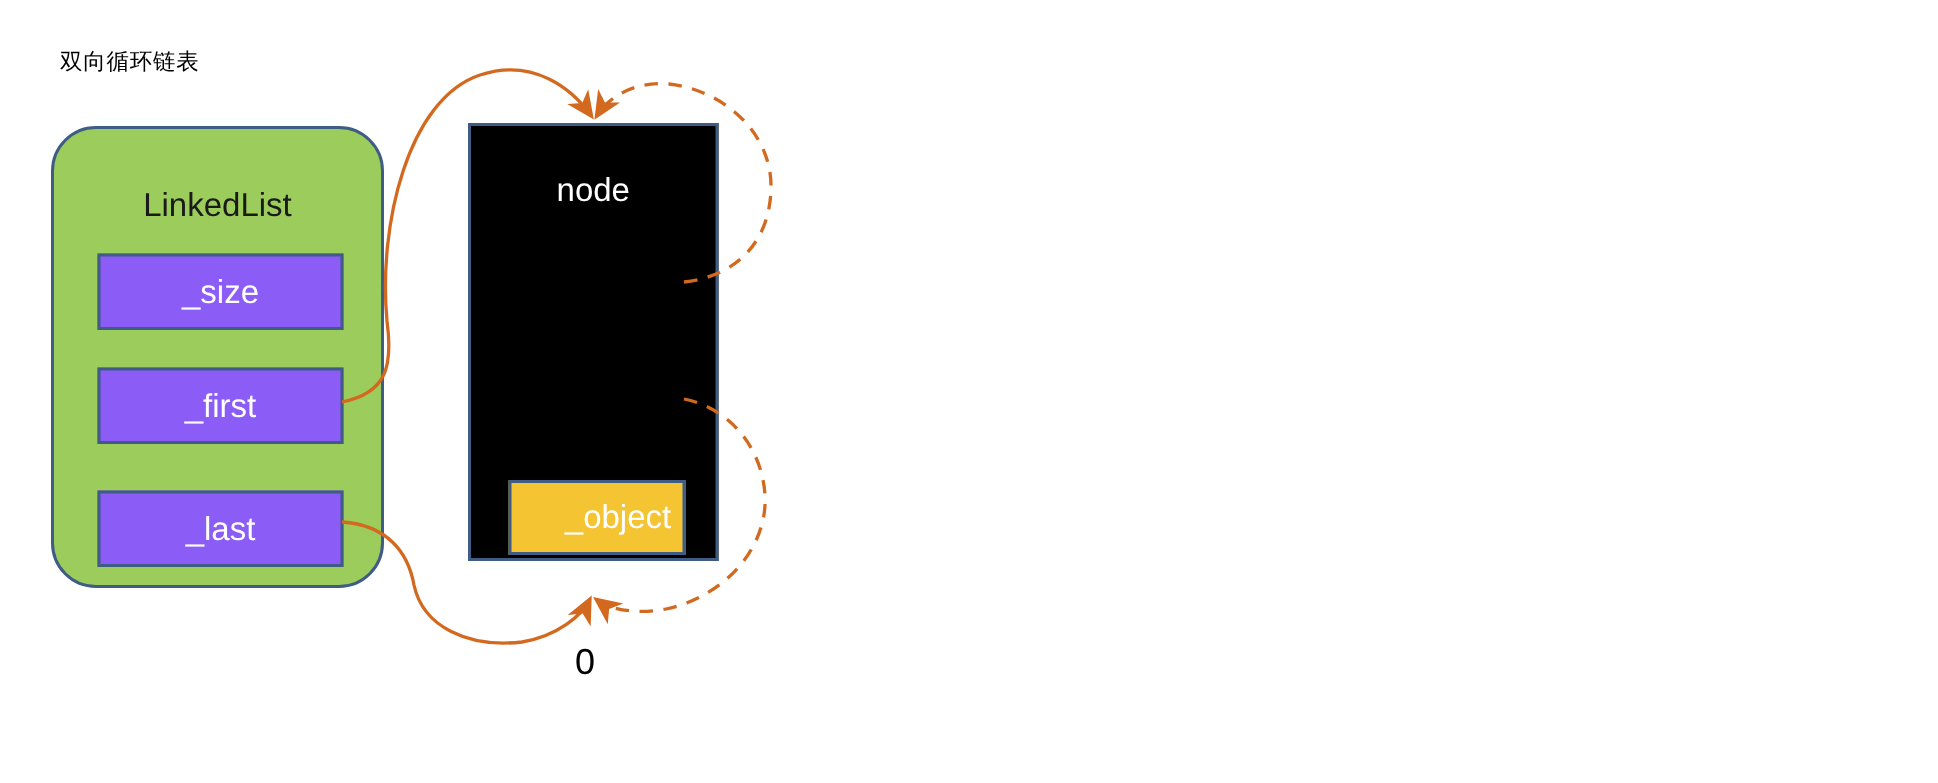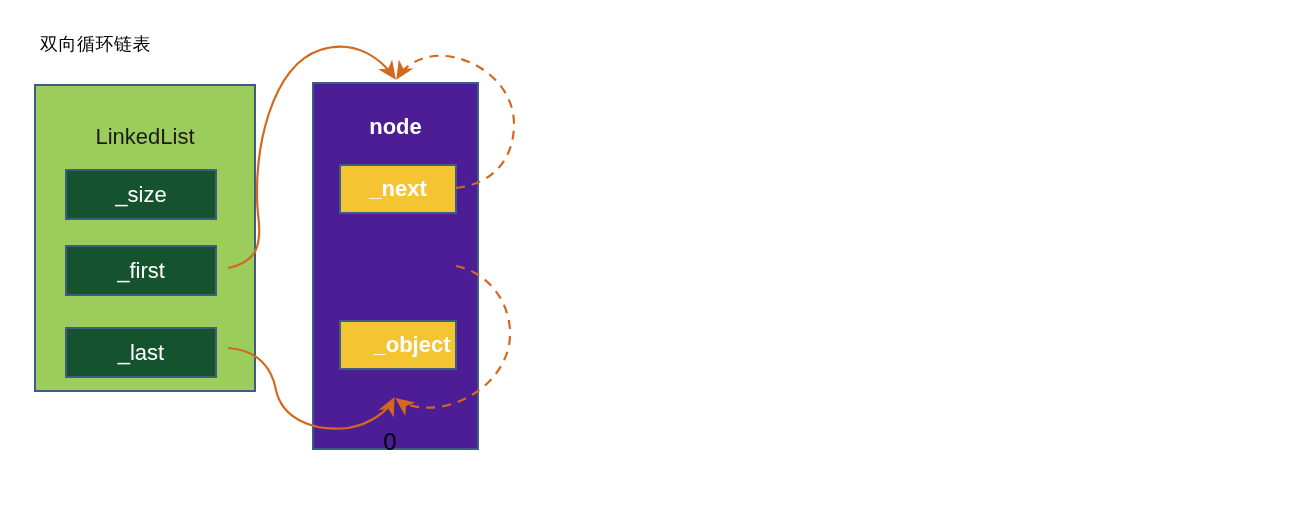--- a/index.html
+++ b/index.html
@@ -16,21 +16,21 @@
     height: 522px;
     background: #ffffff;
     overflow: hidden;
   }
 
   
   .diagram-title {
     position: absolute;
     left: 40px;
     top: 32px;
-    font-size: 18px;
+    font-size: 15px;
     color: #000000;
     white-space: nowrap;
     letter-spacing: 0.5px;
   }
 
   
   .class-box {
     position: absolute;
     box-sizing: border-box;
     border: 2px solid #3f5c84;
@@ -43,54 +43,54 @@
     font-size: 22px;
     white-space: nowrap;
   }
 
   .linkedlist-box {
     left: 34px;
     top: 84px;
     width: 222px;
     height: 308px;
     background: #9CCC5C;
+    border-radius: 30px;
   }
   .linkedlist-box .class-title {
     top: 38px;
     color: #1a1a1a;
   }
 
   .node-box {
     left: 312px;
     top: 82px;
     width: 167px;
-    height: 368px;
-    background: #4c1d95;
-    font-weight: bold;
+    height: 292px;
+    background: #000000;
   }
   .node-box .class-title {
     top: 30px;
     color: #ffffff;
   }
 
   
   .field {
     position: absolute;
     box-sizing: border-box;
     border: 2px solid #3f5c84;
     display: flex;
     align-items: center;
     justify-content: center;
     font-size: 22px;
     color: #ffffff;
   }
   .field-blue {
-    background: #14532d;
+    background: #8b5cf6;
     left: 29px;
-    width: 152px;
+    width: 164px;
     height: 51px;
   }
   .field-yellow {
     background: #F5C433;
     left: 25px;
     width: 118px;
     height: 50px;
   }
   .f-size   { top: 83px; }
   .f-first  { top: 159px; }
@@ -130,21 +130,20 @@
 
   <div class="class-box linkedlist-box">
     <div class="class-title">LinkedList</div>
     <div class="field field-blue f-size">_size</div>
     <div class="field field-blue f-last">_last</div>
     <div class="field field-blue f-first">_first</div>
   </div>
 
   <div class="class-box node-box">
     <div class="class-title">node</div>
-    <div class="field field-yellow f-next">_next</div>
     <div class="field field-yellow f-object">_object</div>
   </div>
 
   <svg id="connectors" viewBox="0 0 1292 522" xmlns="http://www.w3.org/2000/svg">
     <defs>
       <marker id="arrowhead" markerWidth="9" markerHeight="9" refX="7" refY="4.5" orient="auto" markerUnits="strokeWidth">
         <path d="M0,0.6 L8.5,4.5 L0,8.4 L2.4,4.5 Z" fill="#D2691E"></path>
       </marker>
     </defs>
 

